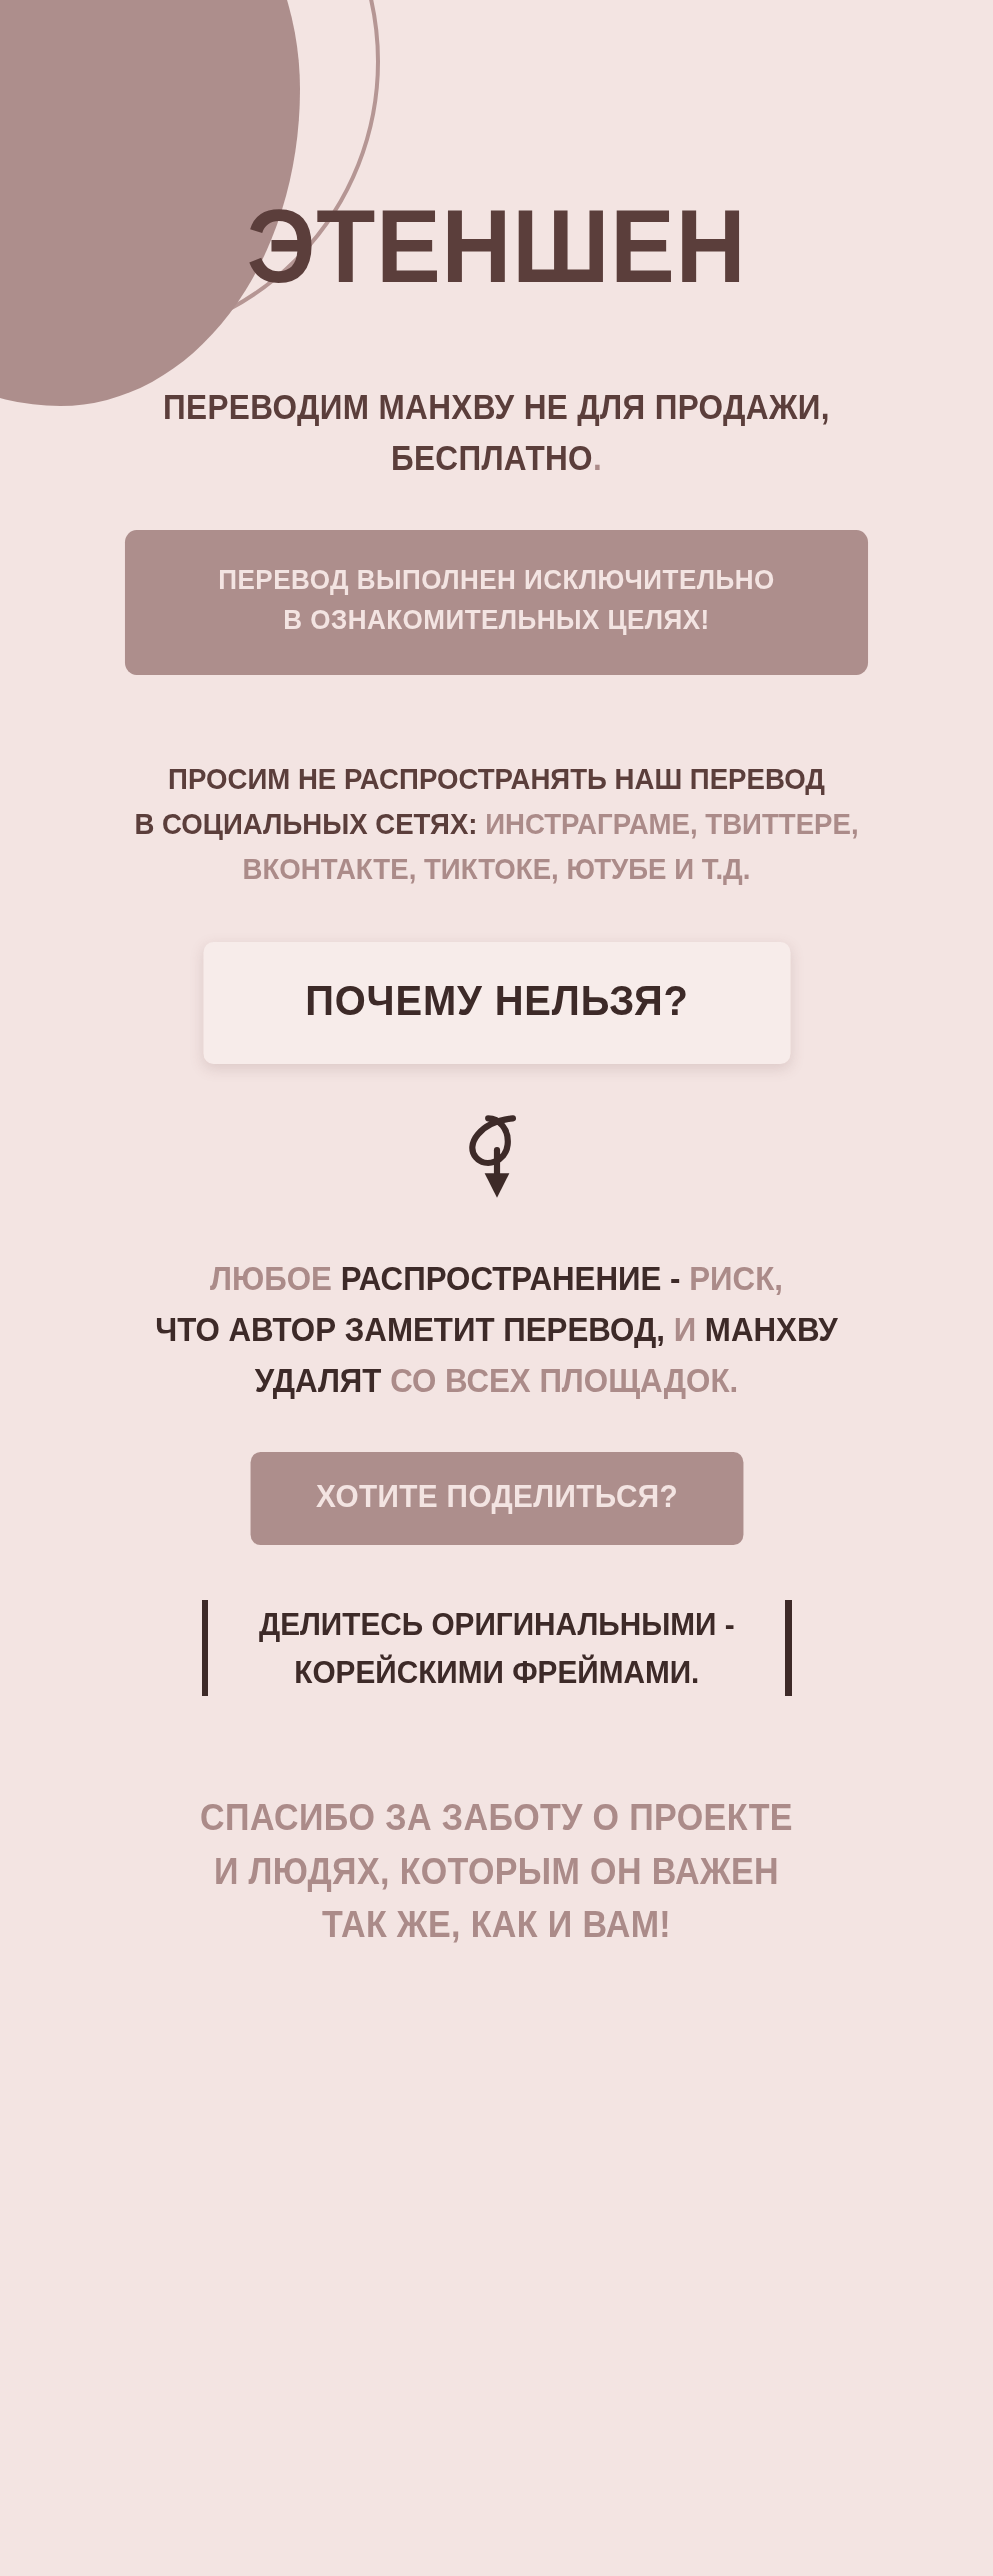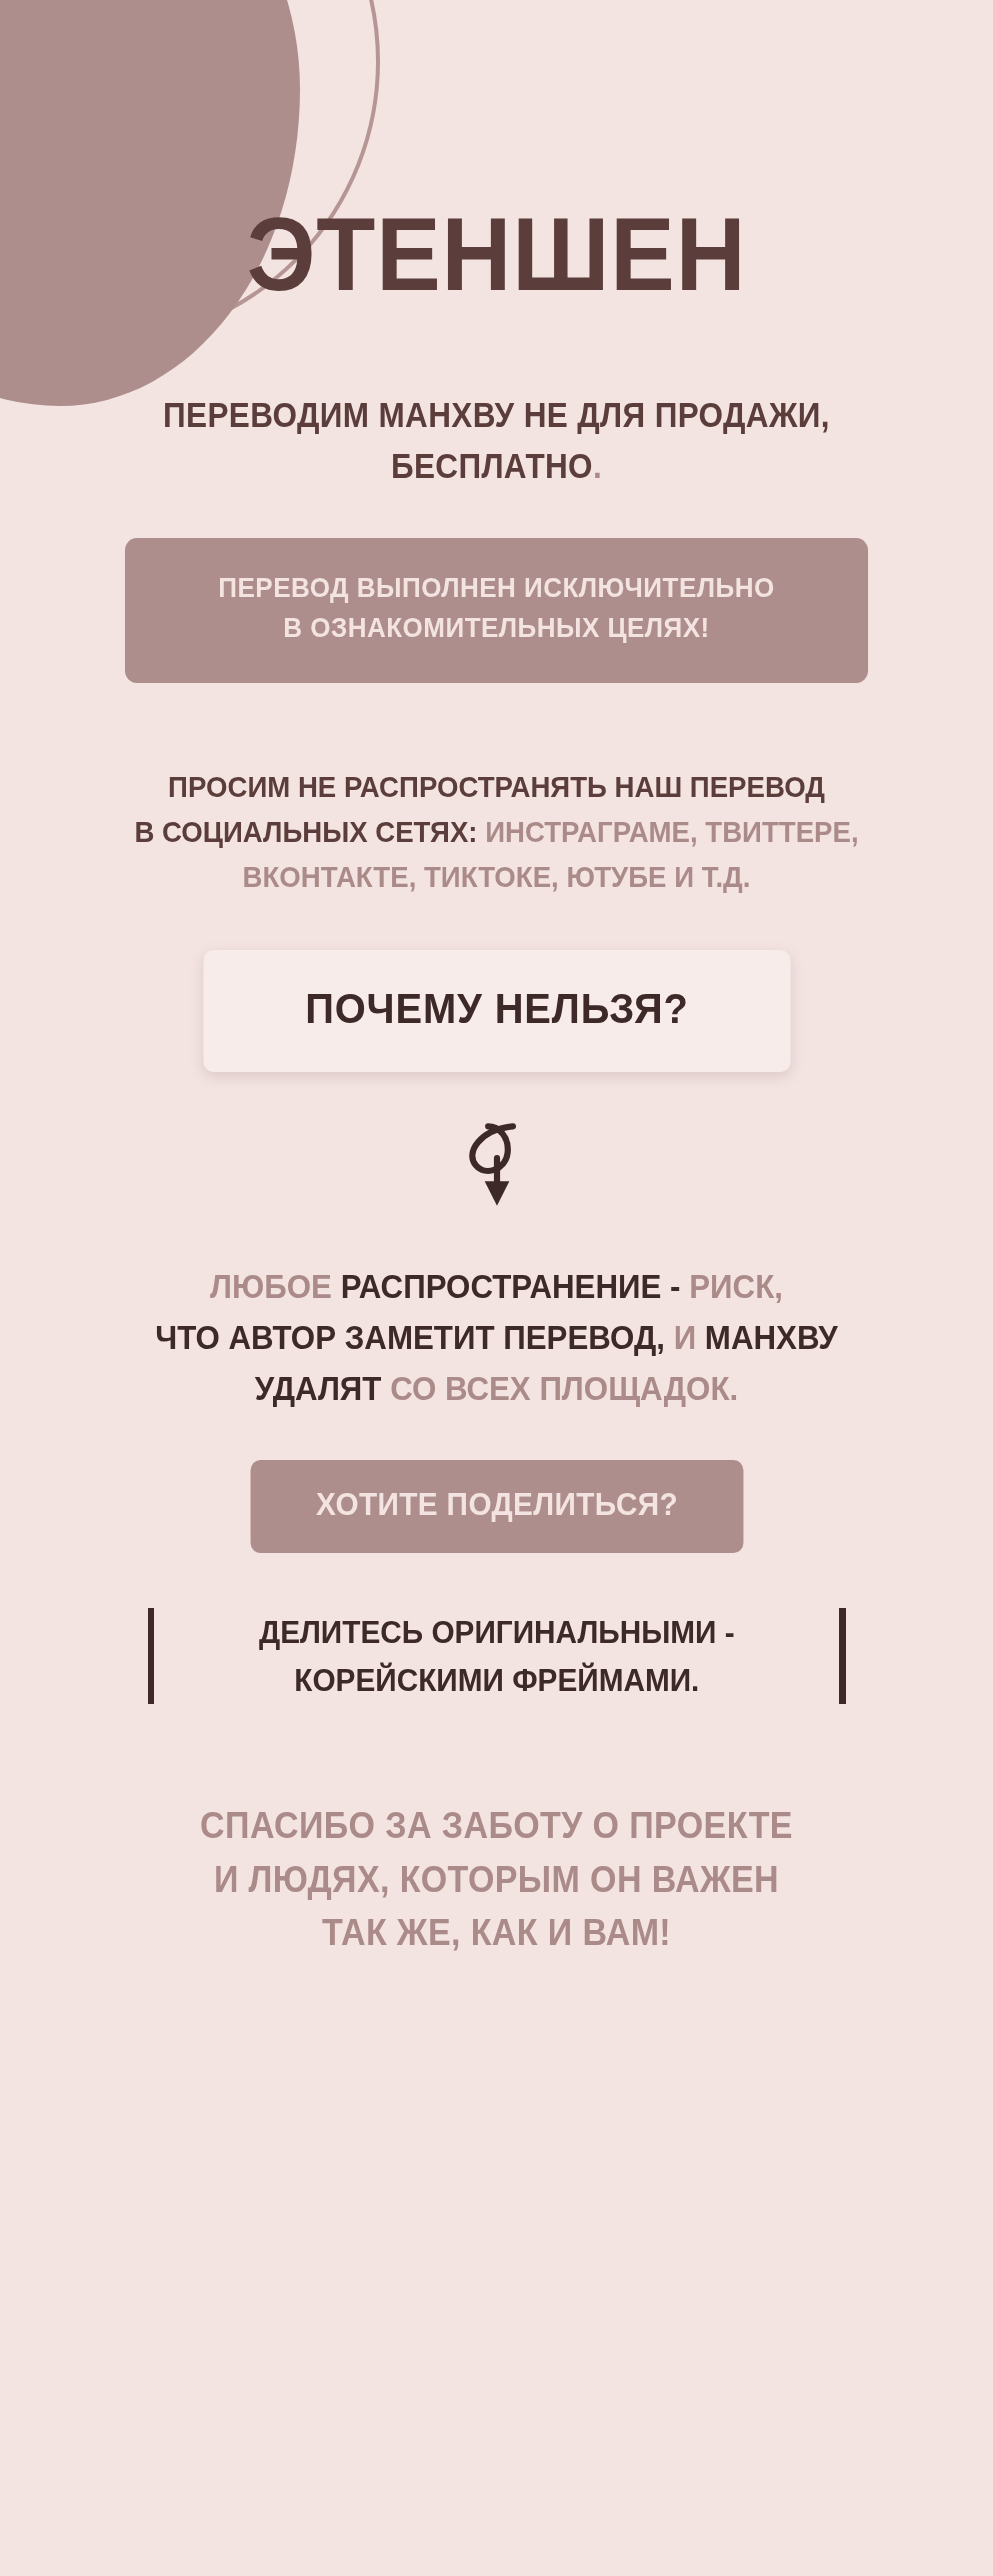--- a/index.html
+++ b/index.html
@@ -44,21 +44,21 @@
     background: #ad8e8c;
     border-radius: 48% 52% 46% 54% / 44% 48% 52% 56%;
   }
 
   
   .page {
     position: relative;
     z-index: 2;
     width: 993px;
     box-sizing: border-box;
-    padding: 12px 62px;
+    padding: 4px 62px;
     text-align: center;
   }
 
   .title {
     margin: 0;
     padding-top: 190px;
     font-size: 104px;
     line-height: 1;
     font-weight: 800;
     letter-spacing: 0.9px;
@@ -146,21 +146,21 @@
     padding: 26.5px 17.7px 30px;
     color: #f3e4e2;
     font-size: 32px;
     font-weight: 700;
     letter-spacing: 0.4px;
     transform: scaleX(0.93);
   }
 
   .quote {
     margin: 55px auto 0;
-    width: 698px;
+    width: 590px;
     display: flex;
     align-items: stretch;
     justify-content: space-between;
     gap: 23px;
   }
   .quote-bar {
     width: 6.2px;
     background: #3d2a28;
     flex: 0 0 6.2px;
   }

